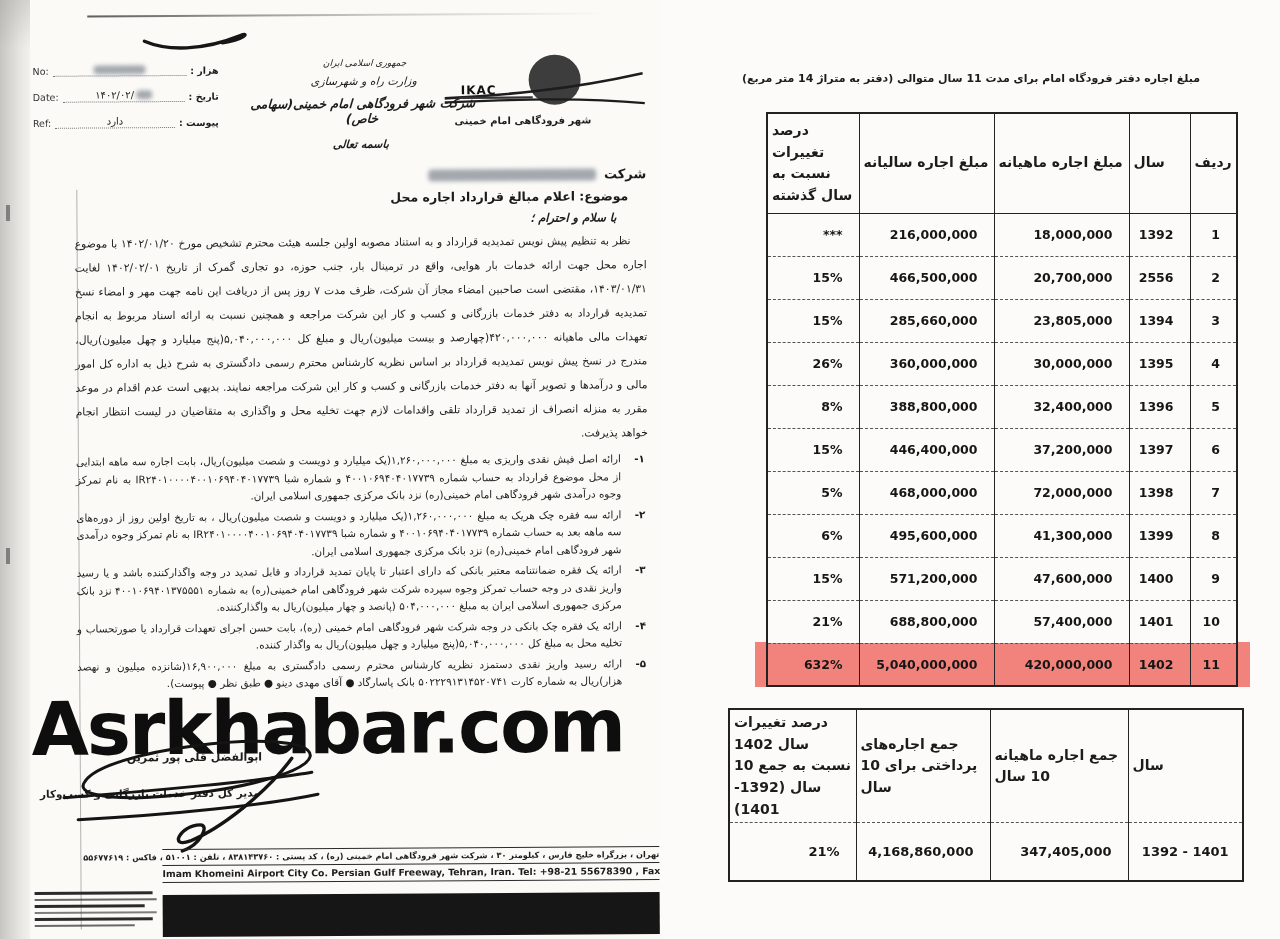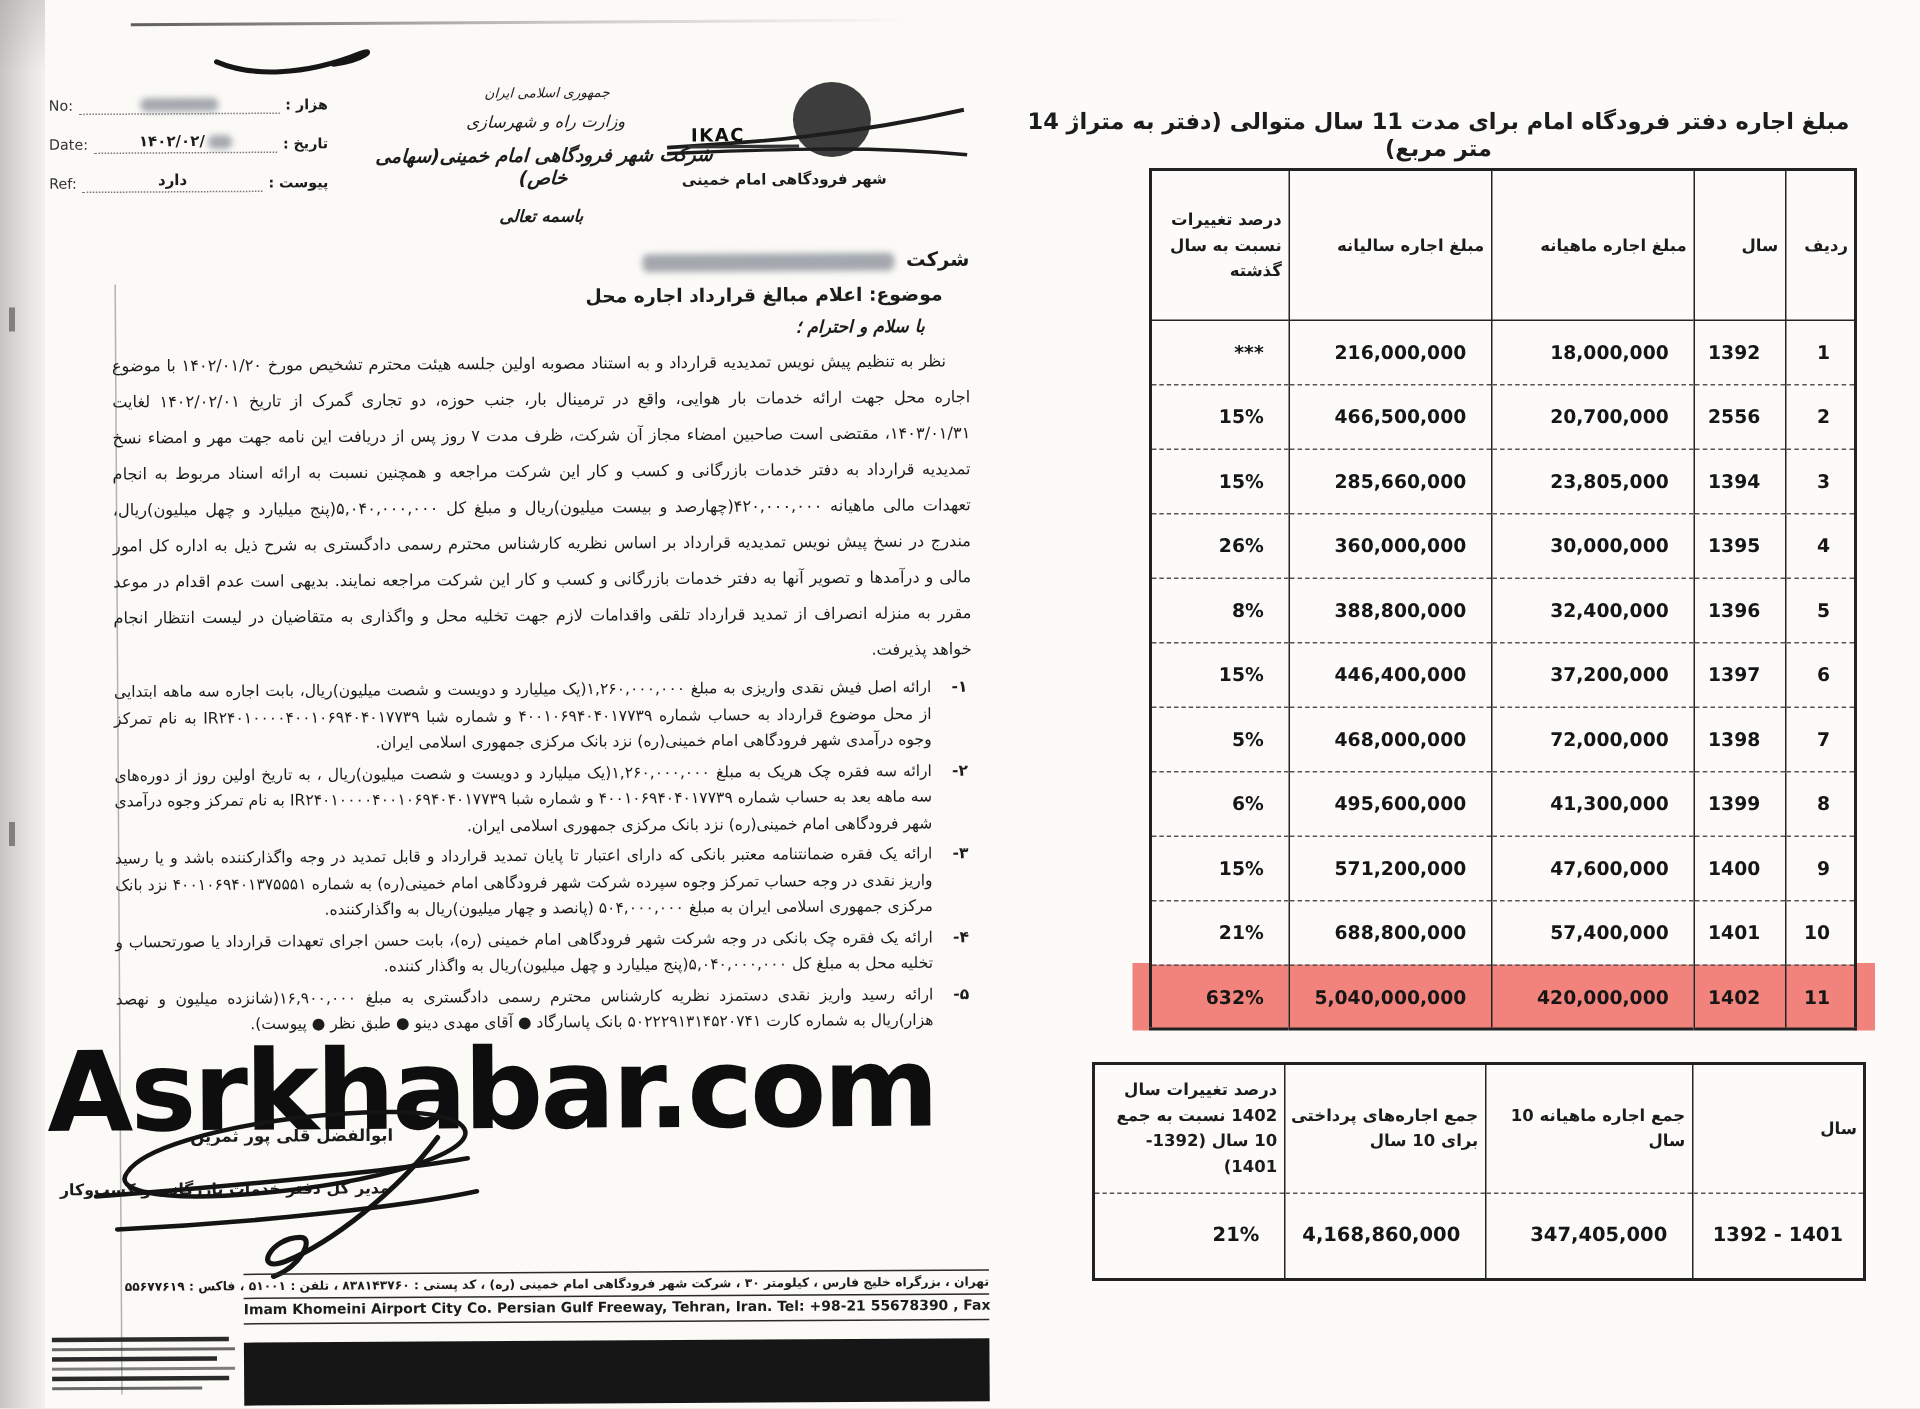--- a/index.html
+++ b/index.html
@@ -21,21 +21,21 @@
   
   .letter{ position:absolute; left:30px; top:0; width:630px; height:939px; background:#fbfaf7; overflow:hidden; }
   .tilt{ position:absolute; inset:0; transform:rotate(-0.35deg); }
   .vline{ position:absolute; left:48px; top:188px; width:1px; height:740px; background:rgba(90,90,90,.45); }
 
   .refblock{ position:absolute; left:5px; top:60px; width:186px; }
   .refrow{ display:flex; align-items:flex-end; margin-bottom:11px; }
   .refrow .en{ font-size:9.5px; color:#333; }
   .refrow .fa{ font-size:9.5px; font-weight:bold; direction:rtl; }
   .refrow .line{ flex:1; border-bottom:1px dotted #777; position:relative; height:15px; margin:0 4px; }
-  .refrow .val{ position:absolute; left:50%; transform:translateX(-50%); bottom:1px; font-size:10px; font-weight:bold; white-space:nowrap; display:flex; align-items:center; gap:2px;text-align:right; }
+  .refrow .val{ position:absolute; left:50%; transform:translateX(-50%); bottom:1px; font-size:10px; font-weight:normal; white-space:nowrap; display:flex; align-items:center; gap:2px;text-align:right; }
   .blurblob{ display:inline-block; background:#8e949c; border-radius:4px; filter:blur(2px); opacity:.8; }
 
   .orghead{ position:absolute; left:208px; top:58px; width:254px; text-align:center; direction:rtl;
     font-style:italic; transform:skewX(-3deg); }
   .orghead .l1{ font-size:9px; margin-bottom:7px; }
   .orghead .l2{ font-size:11px; margin-bottom:8px; }
   .orghead .l3{ font-size:12.5px; font-weight:bold; margin-bottom:12px; }
   .orghead .l4{ font-size:11px; font-weight:bold; }
 
   .logo{ position:absolute; left:415px; top:54px; width:205px; }
@@ -59,27 +59,27 @@
   .footer{ position:absolute; left:130px; top:848px; width:497px; }
   .frule{ border-top:1.5px solid #2a2a2a; }
   .addr-fa{ font-size:8.2px; font-weight:bold; direction:rtl; text-align:center; padding:2px 0 3px; white-space:nowrap; }
   .addr-en{ font-size:9.3px; font-weight:bold; text-align:left; padding:2px 0 3px; border-bottom:1.5px solid #2a2a2a; white-space:nowrap; }
   .blackbar{ position:absolute; left:130px; top:894px; width:497px; height:42px; background:#161616; }
   .barcode{ position:absolute; left:2px; top:890px; width:122px; }
   .barcode div{ background:#2a2a2a; margin-bottom:4px; }
 
   
   .report{ position:absolute; left:660px; top:0; width:620px; height:939px; background:#fcfbf9; overflow:hidden; }
-  .rtitle{ position:absolute; right:40px; top:72px; width:562px; text-align:center; font-weight:bold;
-    font-size:15px; direction:rtl; }
+  .rtitle{ position:absolute; right:28px; top:72px; width:562px; text-align:center; font-weight:bold;
+    font-size:11px; direction:rtl; }
 
   table{ border-collapse:collapse; table-layout:fixed; direction:rtl; }
   .maintable{ position:absolute; left:106px; top:112px; width:470px; border:2px solid #222; }
   .sumtable{ position:absolute; left:68px; top:708px; width:514px; border:2px solid #222; }
-  th{ border:1.6px solid #242424; font-size:11px; font-weight:bold; direction:rtl; text-align:right;
+  th{ border:1.6px solid #242424; font-size:14px; font-weight:bold; direction:rtl; text-align:left;
     vertical-align:middle; line-height:1.55; padding:2px 4px; }
   .maintable th{ height:100px; }
   .sumtable th{ height:86px; border-bottom:1px dashed #555; }
   td{ border-left:1.6px solid #242424; border-right:1.6px solid #242424;
     border-top:1px dashed #555; border-bottom:1px dashed #555;
     direction:ltr; text-align:right; padding-right:16px; font-weight:bold; font-size:12.5px; color:#161616; }
   .maintable td{ height:43px; }
   .maintable tr:last-child td{ border-bottom:2px solid #222; }
   .sumtable td{ height:58px; font-size:13px; border-bottom:2px solid #222; }
   .sumtable td:first-child{ text-align:center; padding-right:0; }

